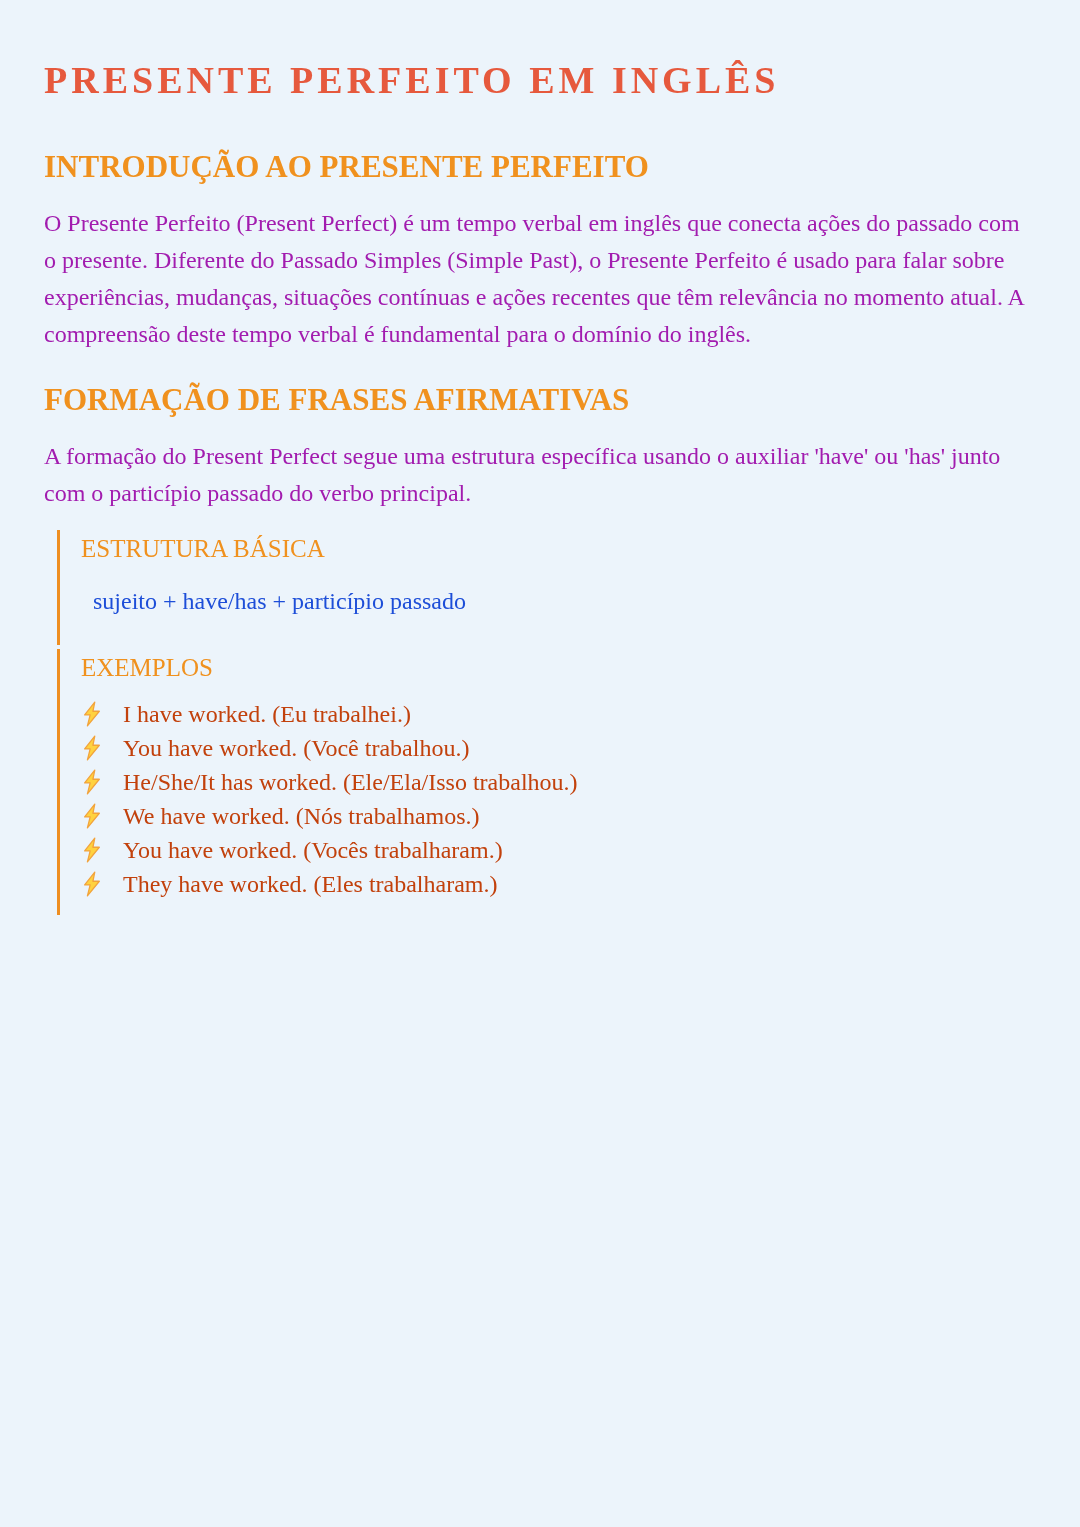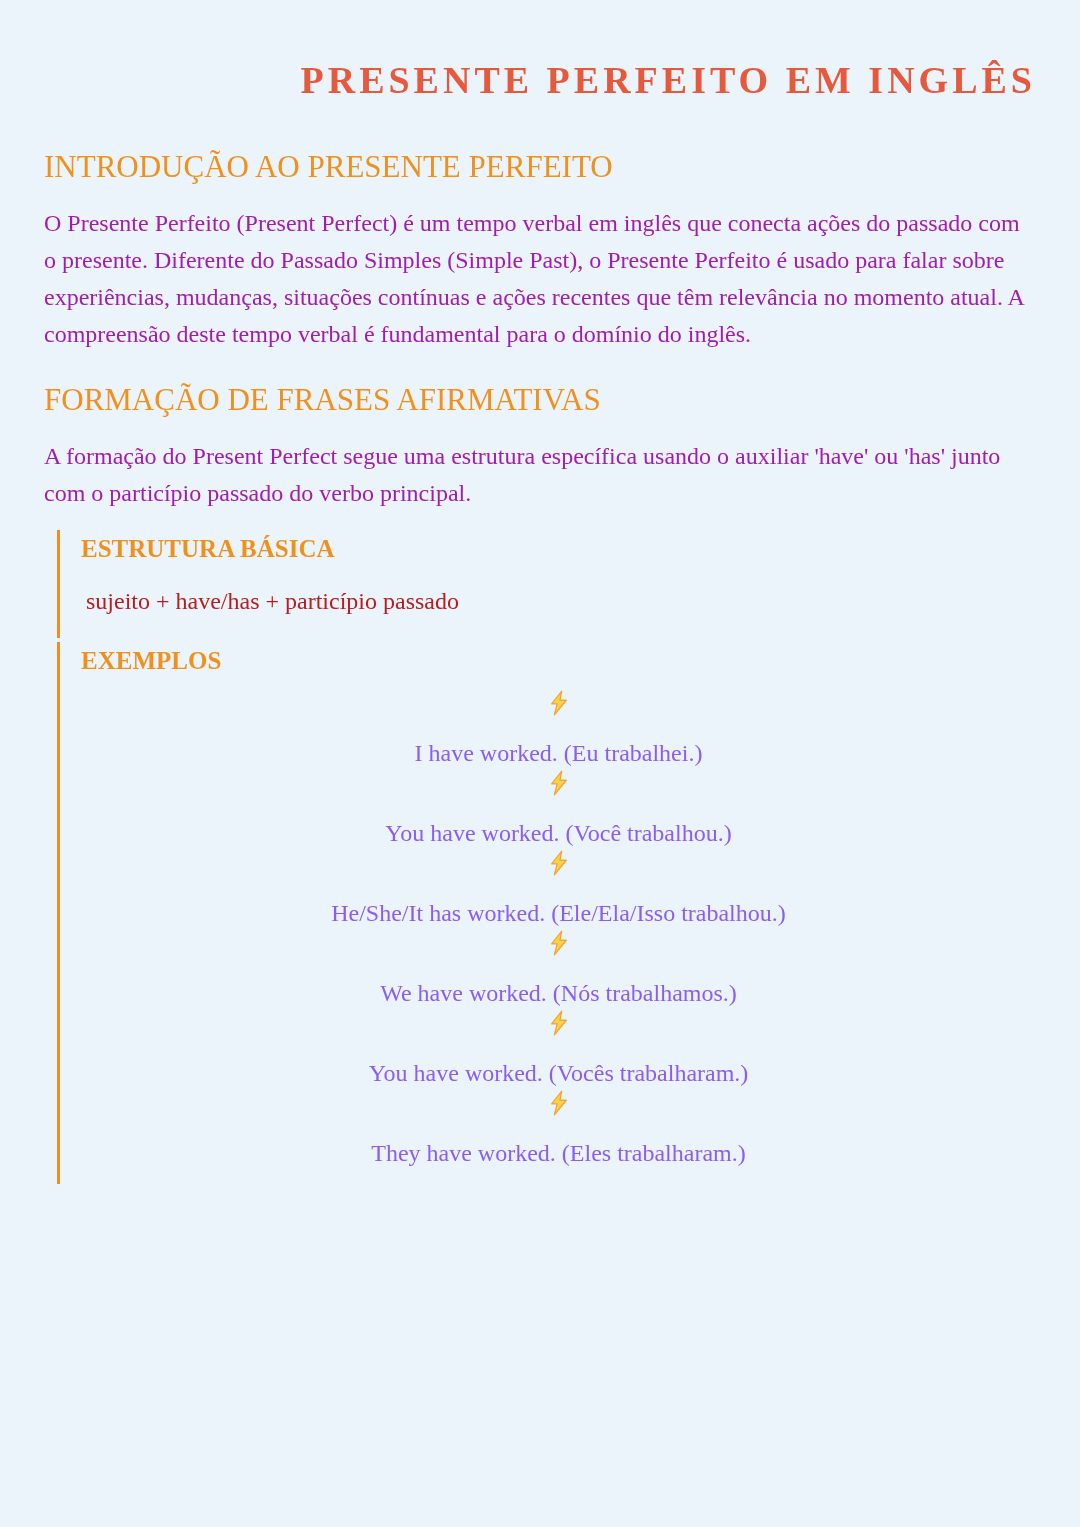--- a/index.html
+++ b/index.html
@@ -15,31 +15,31 @@
     width: 1080px;
     height: 1527px;
     box-sizing: border-box;
     background: #ecf4fb;
     padding: 0 44px;
     overflow: hidden;
   }
   .title {
     margin: 0;
     padding-top: 58px;
-    text-align: right;
+    text-align: left;
     font-size: 38px;
     font-weight: bold;
     letter-spacing: 4px;
     line-height: 1.2;
     color: #e6593d;
   }
   .h2 {
     margin: 0;
     font-size: 31px;
-    font-weight: normal;
+    font-weight: bold;
     line-height: 1.2;
     color: #f0911e;
   }
   .h2-intro { margin-top: 44px; }
   .h2-formacao { margin-top: 28px; }
   .body-text {
     margin: 20px 0 0 0;
     font-size: 24px;
     line-height: 37px;
     color: #a21caf;
@@ -48,46 +48,45 @@
   .callout {
     margin-left: 13px;
     border-left: 3px solid #ee8e21;
     padding: 4px 0 14px 21px;
   }
   .callout-estrutura { margin-top: 18px; }
   .callout-exemplos { margin-top: 4px; }
   .h3 {
     margin: 0;
     font-size: 25px;
-    font-weight: bold;
+    font-weight: normal;
     line-height: 1.2;
     color: #f0911e;
   }
   .callout-text {
-    margin: 5px;
+    margin: 12px;
     font-size: 24px;
     line-height: 35px;
-    color: #b91c1c;
+    color: #1d4ed8;
     max-width: 930px;
   }
   .callout-text.formula { margin-top: 20px; }
   .example-list {
     list-style: none;
     margin: 14px 0 0 0;
     padding: 0;
   }
   .example-item {
     display: flex;
     align-items: center;
     gap: 20px;
     min-height: 34px;
     font-size: 24px;
     line-height: 34px;
-    color: #8b5cf6;
-    flex-direction: column;
+    color: #c2410c;
   }
   .bolt {
     flex: 0 0 auto;
     width: 22px;
     height: 26px;
     display: inline-flex;
     align-items: center;
     justify-content: center;
   }
   .bolt svg { display: block; }

